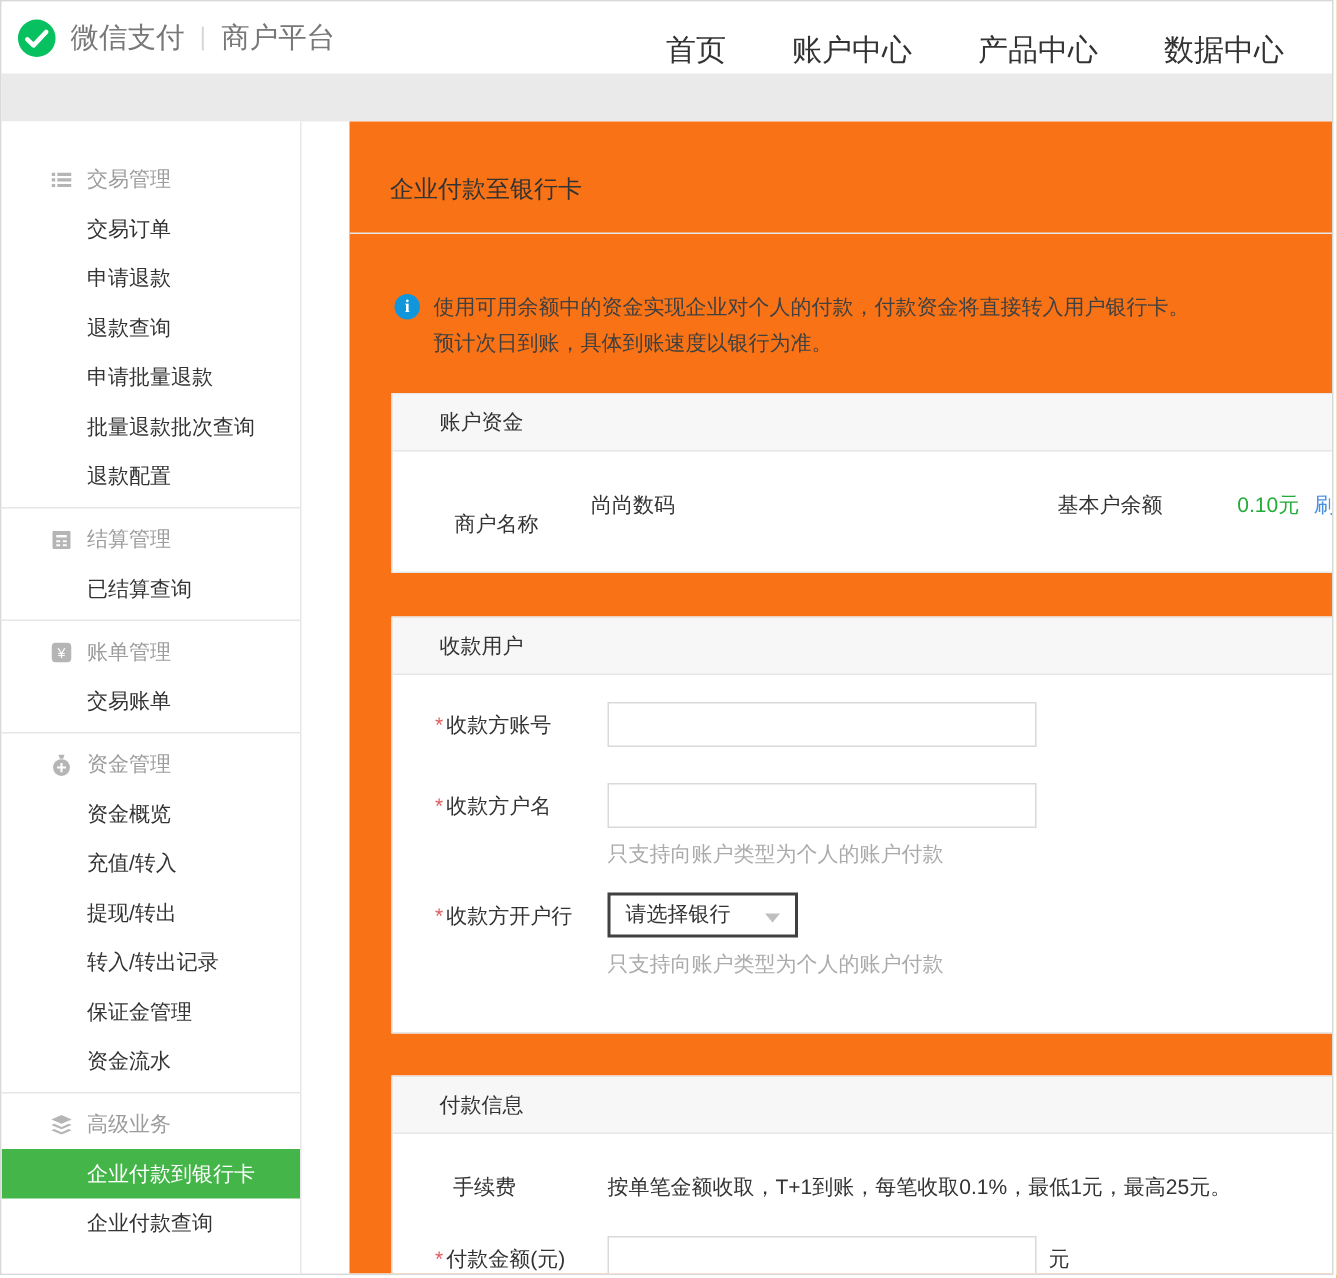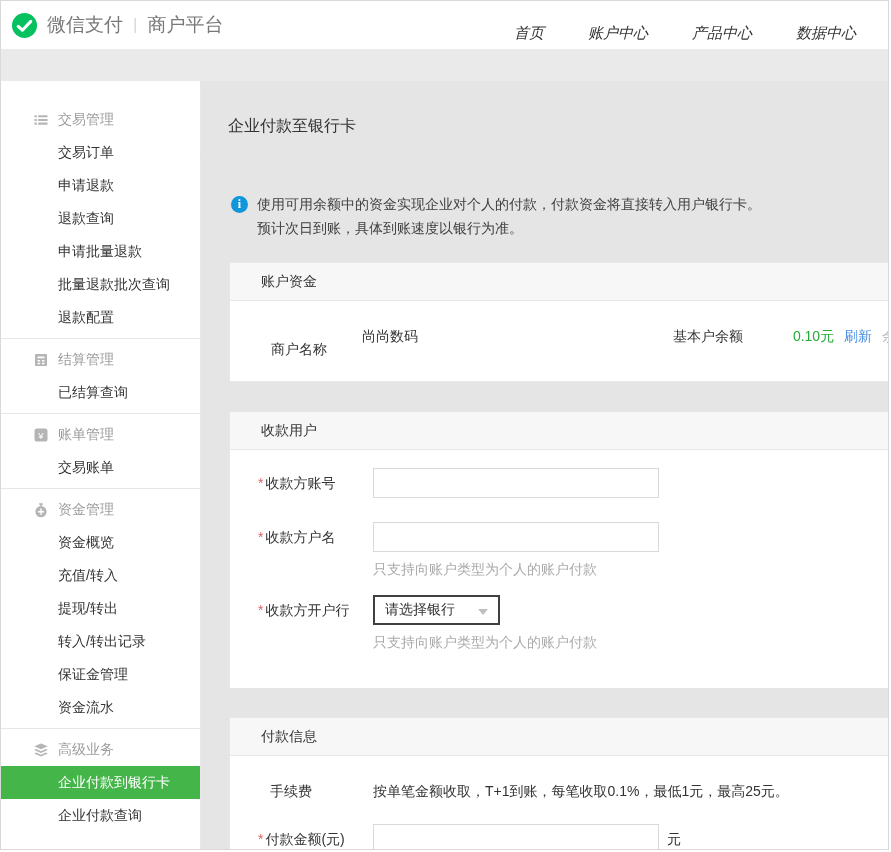--- a/index.html
+++ b/index.html
@@ -7,37 +7,37 @@
   body { font-family:"Liberation Sans", sans-serif; }
   .page { position:relative; width:889px; height:850px; border:1px solid #d9d9d9; overflow:hidden; background:#fff; }
 
   
   .topbar { height:48px; display:flex; align-items:stretch; background:#fff; }
   .brand { display:flex; align-items:center; padding-left:10px; cursor:pointer; }
   .brand-logo { width:27px; height:27px; margin-right:9px; }
   .brand-name, .brand-portal { font-size:19px; color:#787878; }
   .brand-divider { color:#d8d8d8; font-size:17px; margin:0 10px; }
   .topnav { margin-left:auto; display:flex; padding-right:10px; }
-  .nav-item { padding:20px 22px 0 22px; display:flex; align-items:center; font-size:15px; color:#333; cursor:pointer; border-bottom:4px solid transparent; white-space:nowrap;font-style:italic; }
+  .nav-item { padding:20px 22px 0 22px; display:flex; align-items:center; font-size:20px; color:#333; cursor:pointer; border-bottom:4px solid transparent; white-space:nowrap; }
   .nav-item.active { border-bottom-color:#44b549; }
 
   
   .subband { height:32px; background:#eaeaea; }
 
   
-  .content { display:flex; align-items:stretch; height:768px; }
+  .content { display:flex; align-items:stretch; height:768px;gap:32px; }
   .sidebar { width:200px; min-width:200px; border-right:1px solid #e7e7e7; padding-top:22px; background:#fff; overflow:hidden; }
   .side-header { height:33px; display:flex; align-items:center; padding-left:32px; color:#9c9c9c; font-size:14px; }
   .side-icon { width:16px; height:16px; margin-right:9px; display:inline-flex; flex:none; }
   .side-icon svg { width:16px; height:16px; fill:#b5b5b5; }
   .side-item { height:33px; line-height:33px; padding-left:57px; font-size:14px; color:#333; cursor:pointer; white-space:nowrap; }
   .side-item.active { background:#44b549; color:#fff; }
   .side-divider { border-top:1px solid #e6e6e6; margin:4px 0; }
 
-  .main { flex:1; overflow:hidden; position:relative; background:#e5e5e5; }
+  .main { flex:1; overflow:hidden; position:relative; background:#f97316; }
   .main-title { height:75px; padding:16px 0 0 27px; display:flex; align-items:center; font-size:16px; color:#333; border-bottom:1px solid #e7e7e7; }
 
   .notice { display:flex; margin:36px 0 0 30px; }
   .notice-icon { width:17px; height:17px; border-radius:50%; background:#1296db; color:#fff; font-size:12px; font-weight:bold; display:flex; align-items:center; justify-content:center; font-family:"Liberation Serif", serif; margin:4px 9px 0 0; flex:none; }
   .notice-text { font-size:14px; color:#404040; line-height:24px; }
 
   .section { width:680px; margin-left:28px; border:1px solid #e7e7e7; background:#fff; }
   .sec-account { margin-top:22px; }
   .sec-payee { margin-top:29px; }
   .sec-payment { margin-top:28px; }

